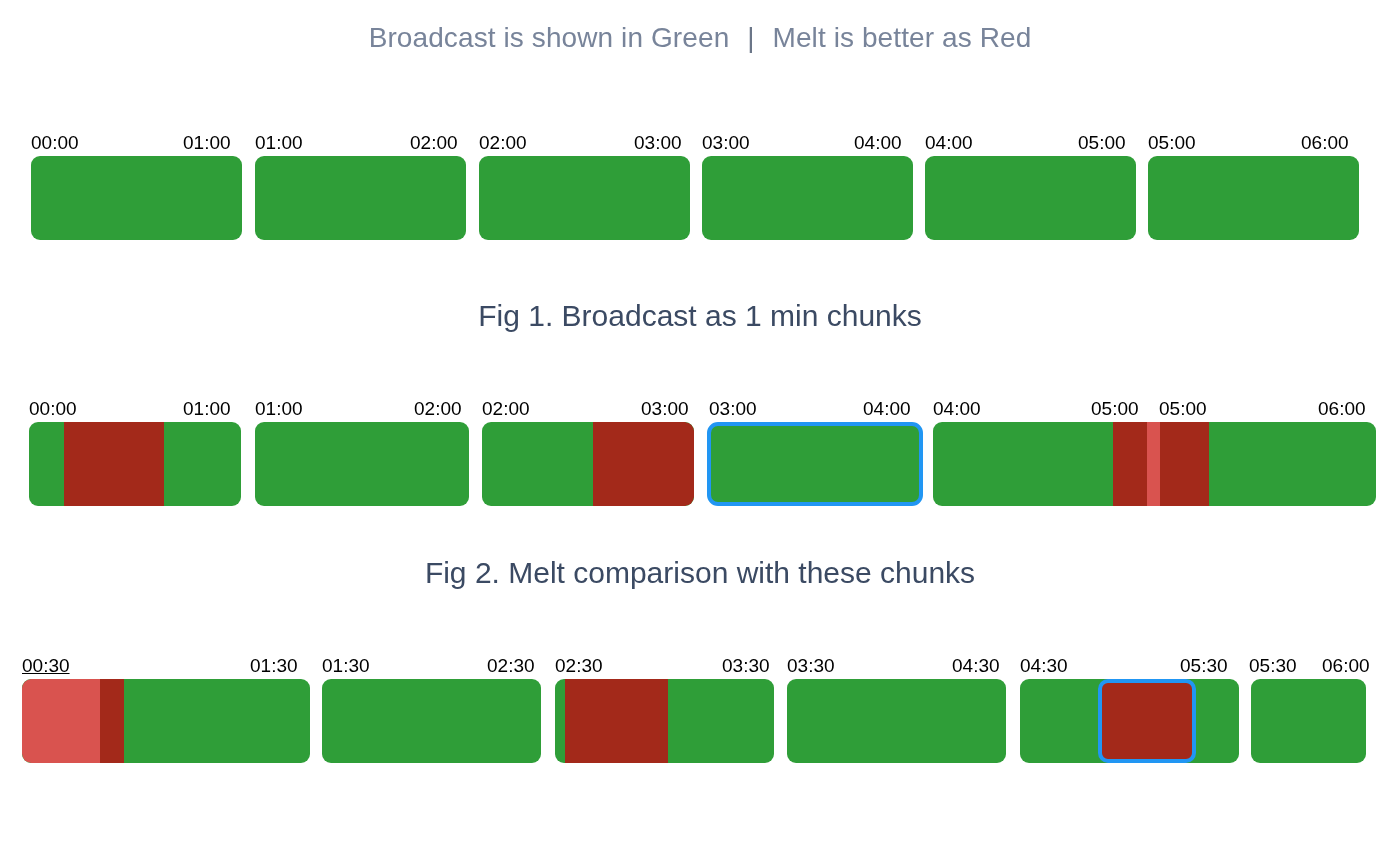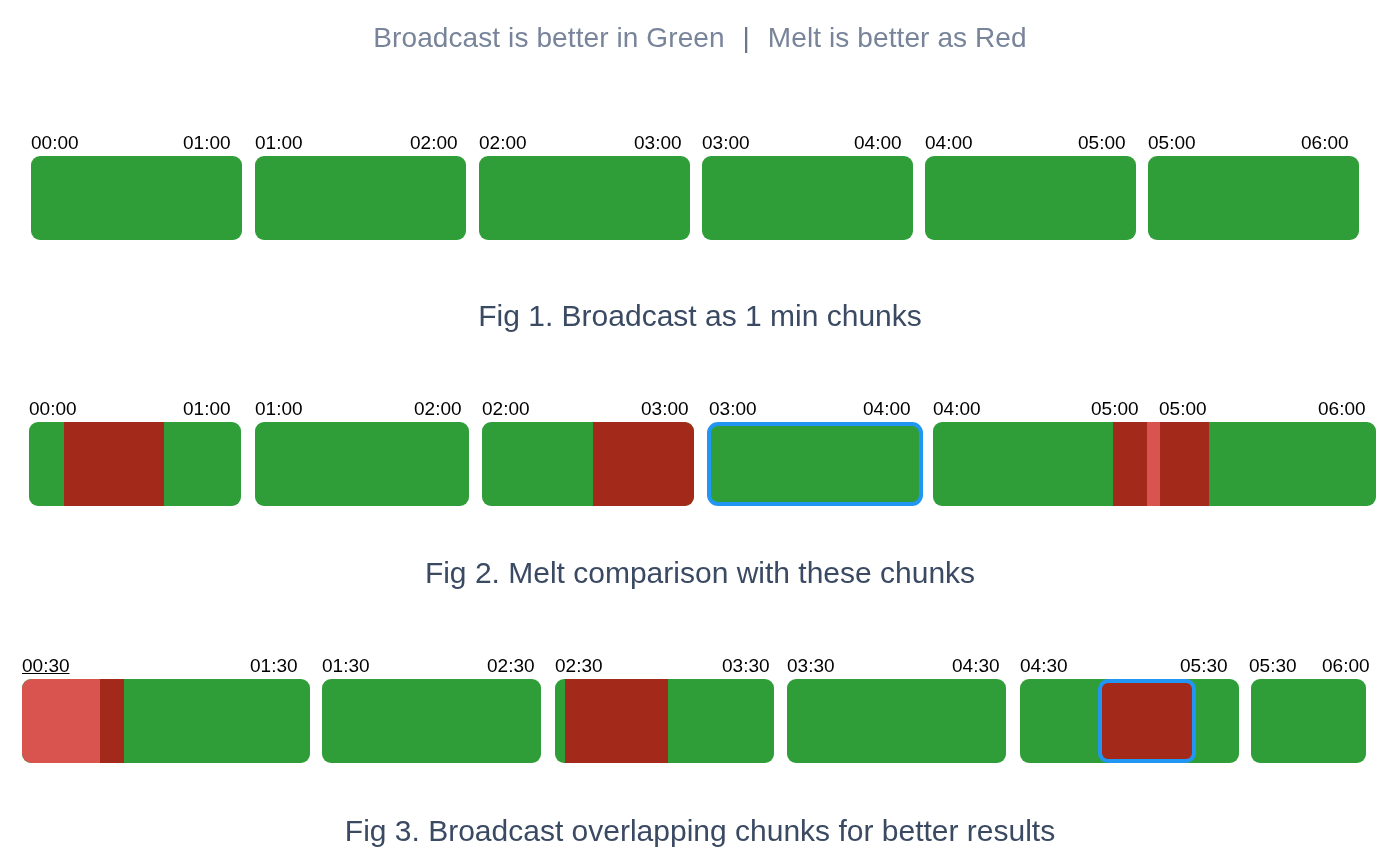--- a/index.html
+++ b/index.html
@@ -111,21 +111,21 @@
   .cap1 { top: 299px; }
   .cap2 { top: 556px; }
   .cap3 { top: 814px; }
 </style>
 </head>
 <body>
 
 <div class="page">
 
   <div class="legend">
-    <span>Broadcast is better in Green</span>
+    <span>Broadcast is shown in Green</span>
     <span class="sep">|</span>
     <span>Melt is better as Red</span>
   </div>
 
   <div class="figure fig1">
     <div class="tick-row">
         <span class="tick" style="left: 31px;">00:00</span>
         <span class="tick" style="left: 183px;">01:00</span>
         <span class="tick" style="left: 255px;">01:00</span>
         <span class="tick" style="left: 410px;">02:00</span>
@@ -206,15 +206,14 @@
         <div class="chunk green" style="left: 555px; width: 219px;">
           <div class="seg melt-dark" style="left: 10px; width: 103px;"></div>
         </div>
         <div class="chunk green" style="left: 787px; width: 219px;"></div>
         <div class="chunk green" style="left: 1020px; width: 219px;">
           <div class="seg melt-dark boxed" style="left: 78px; width: 98px;"></div>
         </div>
         <div class="chunk green" style="left: 1251px; width: 115px;"></div>
       </div>
   </div>
-  <div class="caption cap3">Fig 3. Broadcast overlapping chunks for better results</div>
 
 </div>
 
 </body></html>

